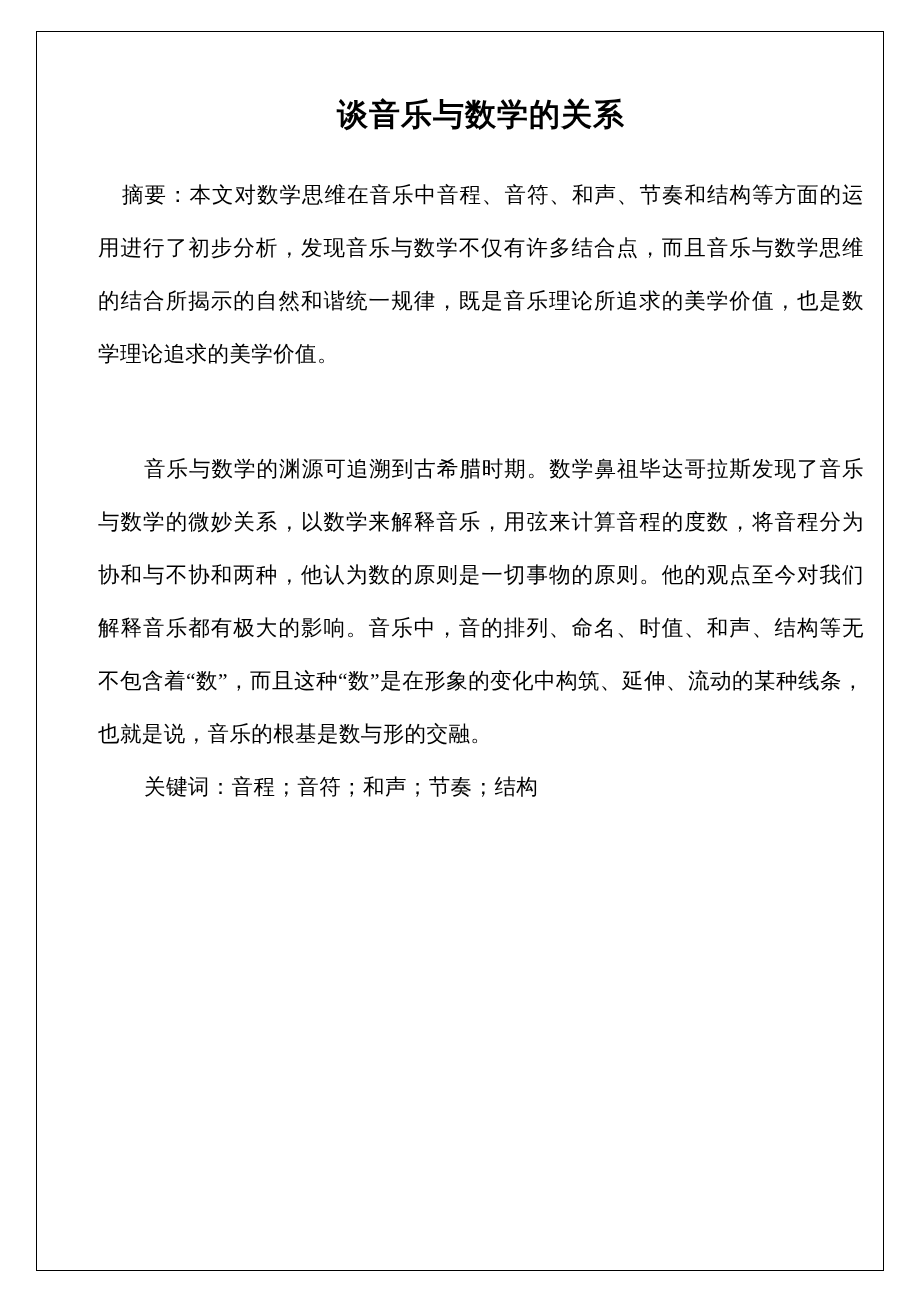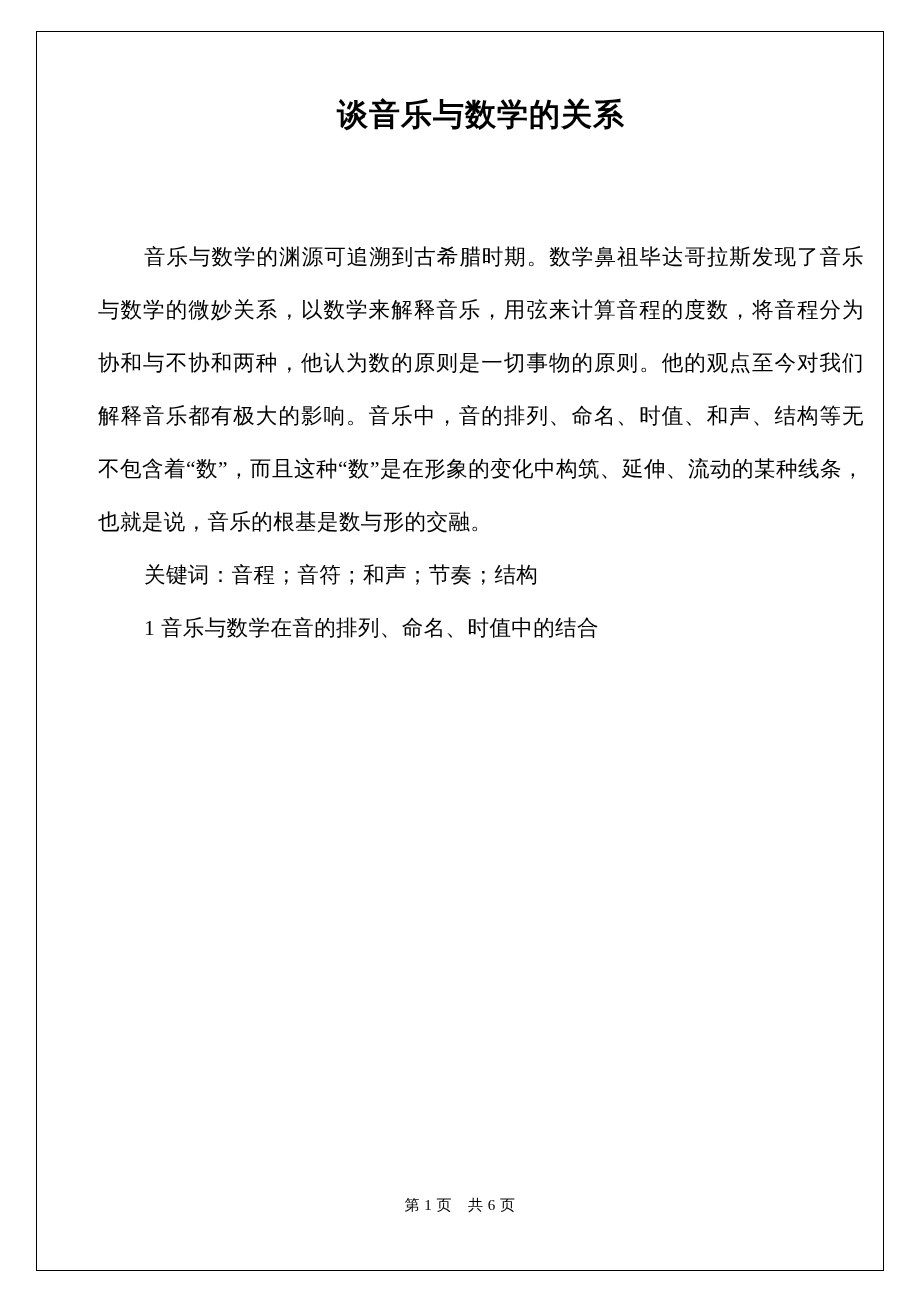--- a/index.html
+++ b/index.html
@@ -86,29 +86,26 @@
 <body>
 
 <div class="page">
 
   <div class="page-border"></div>
 
   <div class="content">
 
     <h1 class="doc-title">谈音乐与数学的关系</h1>
 
+    <p class="para indent1">摘要：本文对数学思维在音乐中音程、音符、和声、节奏和结构等方面的运用进行了初步分析，发现音乐与数学不仅有许多结合点，而且音乐与数学思维的结合所揭示的自然和谐统一规律，既是音乐理论所追求的美学价值，也是数学理论追求的美学价值。</p>
 
     <div class="gap-large"></div>
 
     <p class="para indent2">音乐与数学的渊源可追溯到古希腊时期。数学鼻祖毕达哥拉斯发现了音乐与数学的微妙关系，以数学来解释音乐，用弦来计算音程的度数，将音程分为协和与不协和两种，他认为数的原则是一切事物的原则。他的观点至今对我们解释音乐都有极大的影响。音乐中，音的排列、命名、时值、和声、结构等无不包含着“数”，而且这种“数”是在形象的变化中构筑、延伸、流动的某种线条，也就是说，音乐的根基是数与形的交融。</p>
 
     <p class="para indent2">关键词：音程；音符；和声；节奏；结构</p>
 
-    <p class="para indent2">1 音乐与数学在音的排列、命名、时值中的结合</p>
 
 
   </div>
 
-  <div class="footer">
-    <span>第 1 页</span><span class="sep"></span><span>共 6 页</span>
-  </div>
 
 </div>
 
 </body></html>

